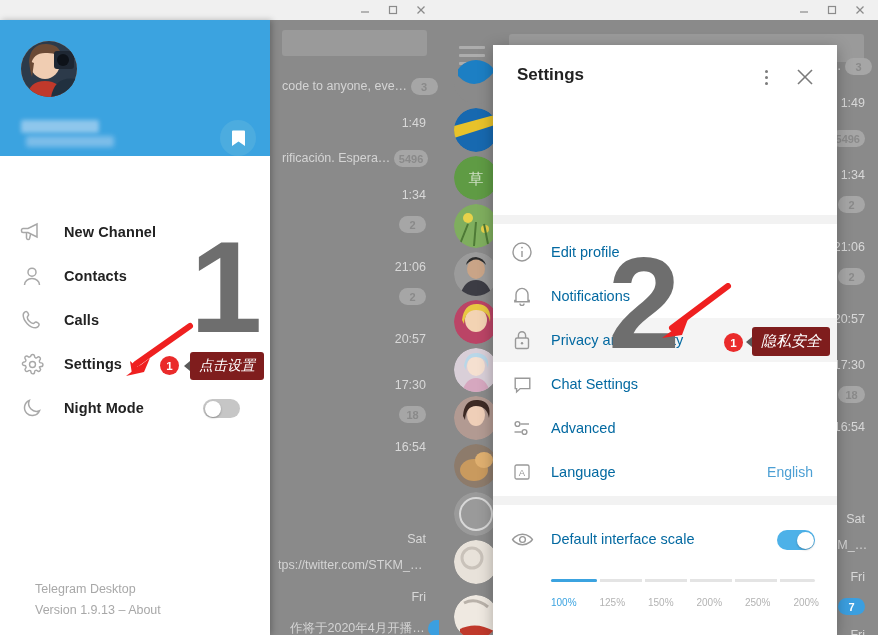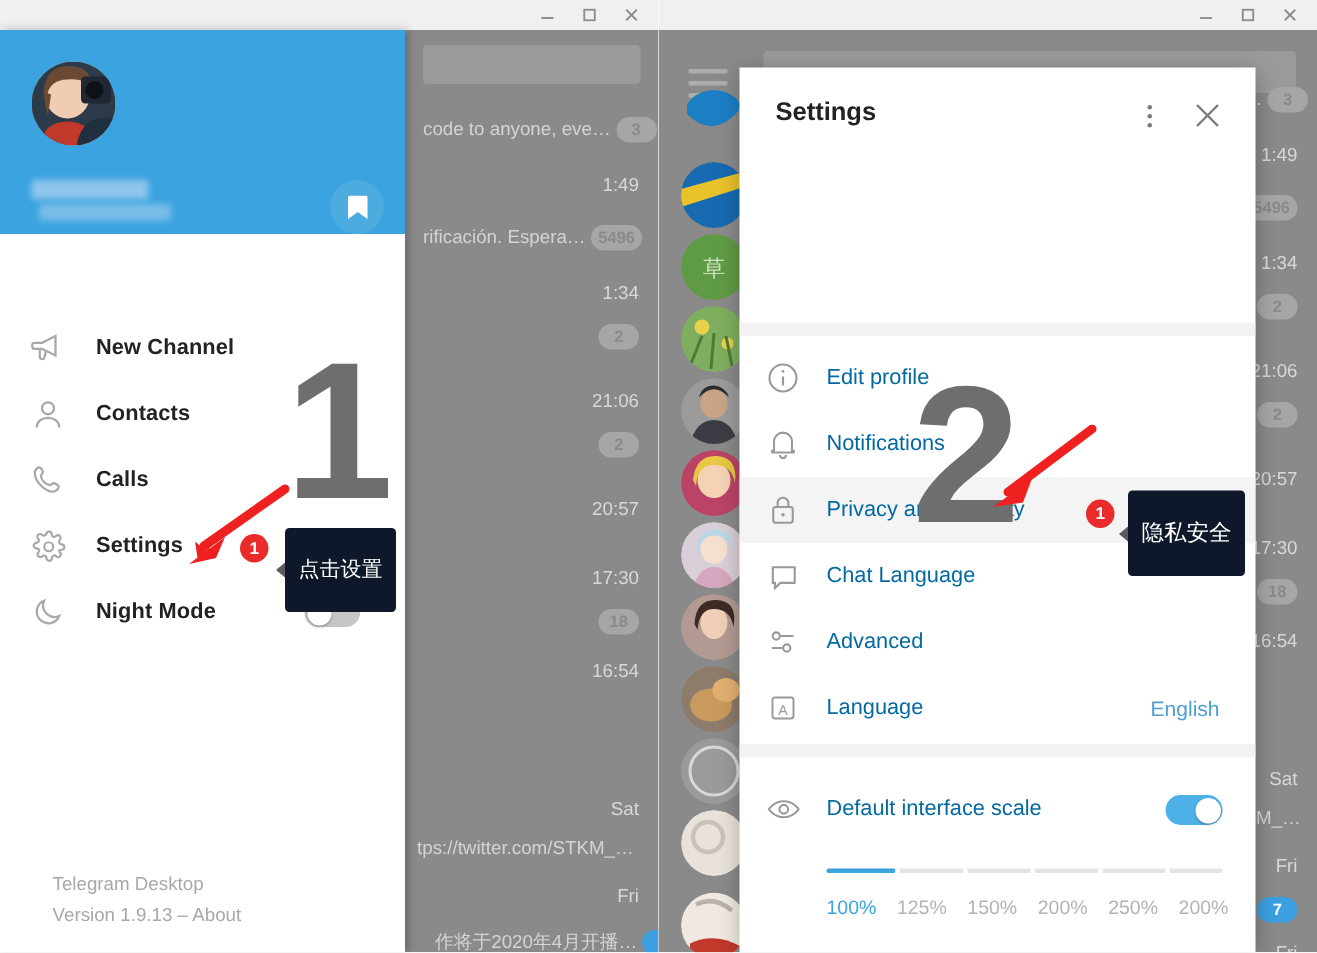--- a/index.html
+++ b/index.html
@@ -39,21 +39,21 @@
   .nm-knob{position:absolute;left:1.5px;top:1.5px;width:16px;height:16px;border-radius:50%;background:#fff;box-shadow:0 1px 2px rgba(0,0,0,.3);}
   .menu-foot{position:absolute;left:35px;bottom:14px;color:#a8a8a8;font-size:12.5px;line-height:21px;}
   .menu-foot .about{color:#a8a8a8;}
 
   
   .wm{position:absolute;color:#6e6e6e;font-weight:bold;line-height:1;user-select:none;}
   .wm1{left:190px;top:222px;font-size:130px;font-family:"Liberation Sans",sans-serif;}
   .wm2{left:608px;top:235px;font-size:130px;font-family:"Liberation Sans",sans-serif;}
 
   
-  .anno{position:absolute;background:#0f172a;color:#fff;font-size:14px;border-radius:3px;padding:19px 9px;white-space:nowrap;font-family:"DejaVu Sans","Liberation Sans",sans-serif;}
+  .anno{position:absolute;background:#7f1d1d;color:#fff;font-size:14px;border-radius:3px;padding:5px 9px;white-space:nowrap;font-family:"DejaVu Sans","Liberation Sans",sans-serif;font-style:italic;}
   .anno:before{content:"";position:absolute;left:-6px;top:50%;margin-top:-5px;border-style:solid;border-width:5px 6px 5px 0;border-color:transparent #5a5a5a transparent transparent;}
   .numdot{position:absolute;width:19px;height:19px;border-radius:50%;background:#ea2b2b;color:#fff;font-size:11.5px;font-weight:bold;display:flex;align-items:center;justify-content:center;}
   .arrow{position:absolute;pointer-events:none;}
 
   
   .r-body{position:absolute;top:20px;left:0;right:0;bottom:0;background:#8a8a8a;}
   .hamb{position:absolute;left:20px;top:26px;width:26px;}
   .hamb i{display:block;height:3px;background:#adadad;margin-bottom:5px;border-radius:1px;}
   .av{position:absolute;left:15px;width:44px;height:44px;border-radius:50%;overflow:hidden;}
   .r-searchbar{position:absolute;left:70px;right:14px;top:14px;height:28px;background:#9a9a9a;border-radius:3px;}
@@ -76,21 +76,21 @@
   .srow{position:absolute;left:0;right:0;height:44px;display:flex;align-items:center;}
   .srow.sel{background:#f4f4f4;}
   .srow-ico{flex:0 0 58px;display:flex;align-items:center;justify-content:center;color:#999;}
   .srow-label{font-size:14.5px;color:#0369a1;}
   .srow-val{position:absolute;right:24px;font-size:14px;color:#4c9fd4;}
   .scale-toggle{position:absolute;right:22px;top:13px;width:38px;height:20px;border-radius:11px;background:#4db1e8;}
   .scale-toggle .k{position:absolute;right:1.5px;top:1.5px;width:17px;height:17px;border-radius:50%;background:#fff;box-shadow:0 1px 2px rgba(0,0,0,.25);}
   .slider{position:absolute;left:58px;right:22px;height:3px;background:#e4e4e4;border-radius:2px;}
   .slider .fill{position:absolute;left:0;top:0;height:3px;width:17.5%;background:#3ba3e0;border-radius:2px;}
   .slider .tick{position:absolute;top:0;width:3px;height:3px;background:#fff;}
-  .scale-labels{position:absolute;left:58px;right:18px;display:flex;justify-content:space-between;font-size:13px;color:#b3b3b3;}
+  .scale-labels{position:absolute;left:58px;right:18px;display:flex;justify-content:space-between;font-size:10px;color:#b3b3b3;}
   .scale-labels .on{color:#3ba3e0;}
 </style>
 </head>
 <body>
 
 <div class="screen">
 
   <div class="win win-left">
 
     <div class="titlebar">
@@ -403,21 +403,21 @@
           </div>
           <div class="srow-label">Privacy and Security</div>
         </div>
 
         <div class="srow" style="top:317px;">
           <div class="srow-ico">
             <svg width="21" height="21" viewBox="0 0 21 21" fill="none" stroke="#999" stroke-width="1.4">
                 <path d="M3.2 4.2h14.6v10.4H8.2L4.6 18v-3.4H3.2z"></path>
               </svg>
           </div>
-          <div class="srow-label">Chat Language</div>
+          <div class="srow-label">Chat Settings</div>
         </div>
 
         <div class="srow" style="top:361px;">
           <div class="srow-ico">
             <svg width="22" height="20" viewBox="0 0 22 20" fill="none" stroke="#999" stroke-width="1.4">
                 <circle cx="6.5" cy="6" r="2.4"></circle>
                 <line x1="9.5" y1="6" x2="18" y2="6"></line>
                 <circle cx="13.5" cy="14" r="2.4"></circle>
                 <line x1="3.5" y1="14" x2="10.6" y2="14"></line>
               </svg>

